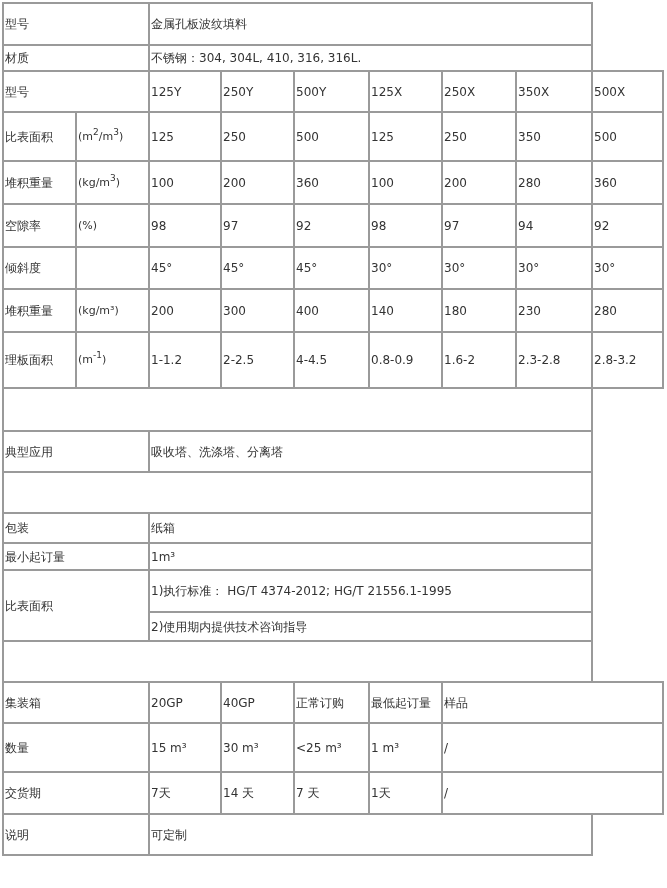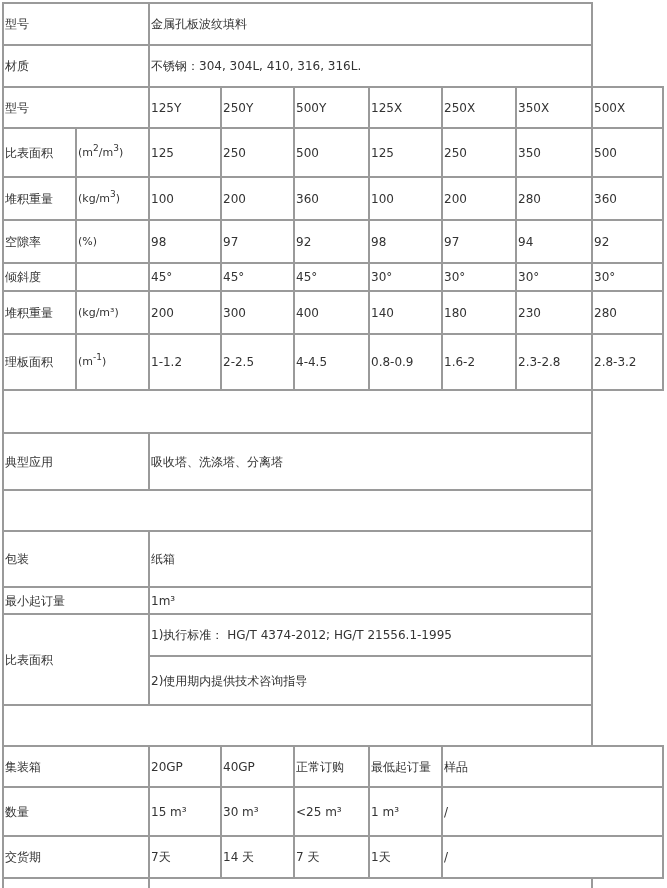--- a/index.html
+++ b/index.html
@@ -38,21 +38,21 @@
       <col style="width:74px">
       <col style="width:76px">
   </colgroup>
 
   <tbody>
       <tr style="height:42px">
     <td colspan="2">型号</td>
     <td colspan="6">金属孔板波纹填料</td>
   </tr>
 
-  <tr style="height:42px">
+  <tr style="height:26px">
     <td colspan="2">材质</td>
     <td colspan="6">不锈钢：304, 304L, 410, 316, 316L.</td>
   </tr>
 
   <tr style="height:41px">
     <td colspan="2">型号</td>
     <td>125Y</td>
     <td>250Y</td>
     <td>500Y</td>
     <td>125X</td>
@@ -90,21 +90,21 @@
     <td class="unit">(%)</td>
     <td>98</td>
     <td>97</td>
     <td>92</td>
     <td>98</td>
     <td>97</td>
     <td>94</td>
     <td>92</td>
   </tr>
 
-  <tr style="height:28px">
+  <tr style="height:42px">
     <td>倾斜度</td>
     <td class="unit"></td>
     <td>45°</td>
     <td>45°</td>
     <td>45°</td>
     <td>30°</td>
     <td>30°</td>
     <td>30°</td>
     <td>30°</td>
   </tr>
@@ -130,44 +130,44 @@
     <td>0.8-0.9</td>
     <td>1.6-2</td>
     <td>2.3-2.8</td>
     <td>2.8-3.2</td>
   </tr>
 
   <tr style="height:43px">
     <td colspan="8"></td>
   </tr>
 
-  <tr style="height:57px">
+  <tr style="height:41px">
     <td colspan="2">典型应用</td>
     <td colspan="6">吸收塔、洗涤塔、分离塔</td>
   </tr>
 
   <tr style="height:41px">
     <td colspan="8"></td>
   </tr>
 
-  <tr style="height:56px">
+  <tr style="height:30px">
     <td colspan="2">包装</td>
     <td colspan="6">纸箱</td>
   </tr>
 
   <tr style="height:27px">
     <td colspan="2">最小起订量</td>
     <td colspan="6">1m³</td>
   </tr>
 
   <tr style="height:42px">
     <td colspan="2" rowspan="2">比表面积</td>
     <td colspan="6">1)执行标准： HG/T 4374-2012; HG/T 21556.1-1995</td>
   </tr>
-  <tr style="height:49px">
+  <tr style="height:29px">
     <td colspan="6">2)使用期内提供技术咨询指导</td>
   </tr>
 
   <tr style="height:41px">
     <td colspan="8"></td>
   </tr>
 
   <tr style="height:41px">
     <td colspan="2">集装箱</td>
     <td>20GP</td>

